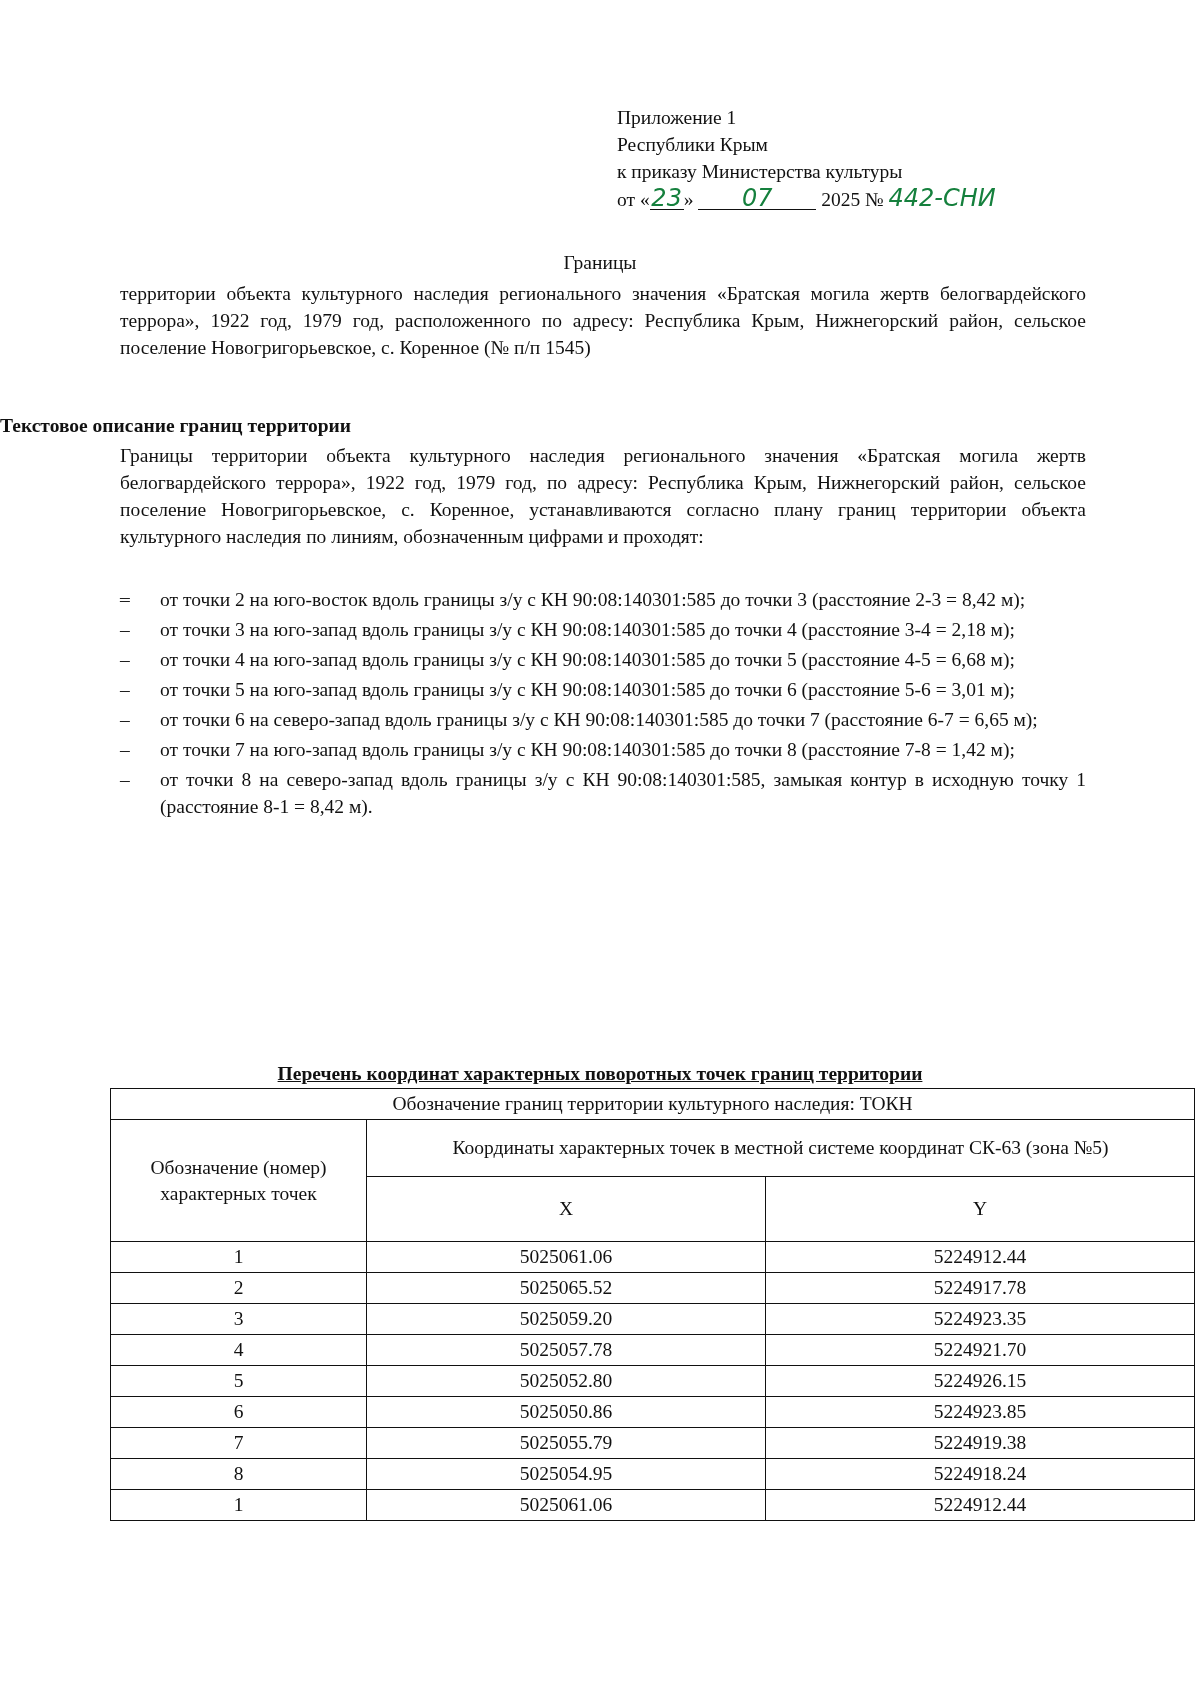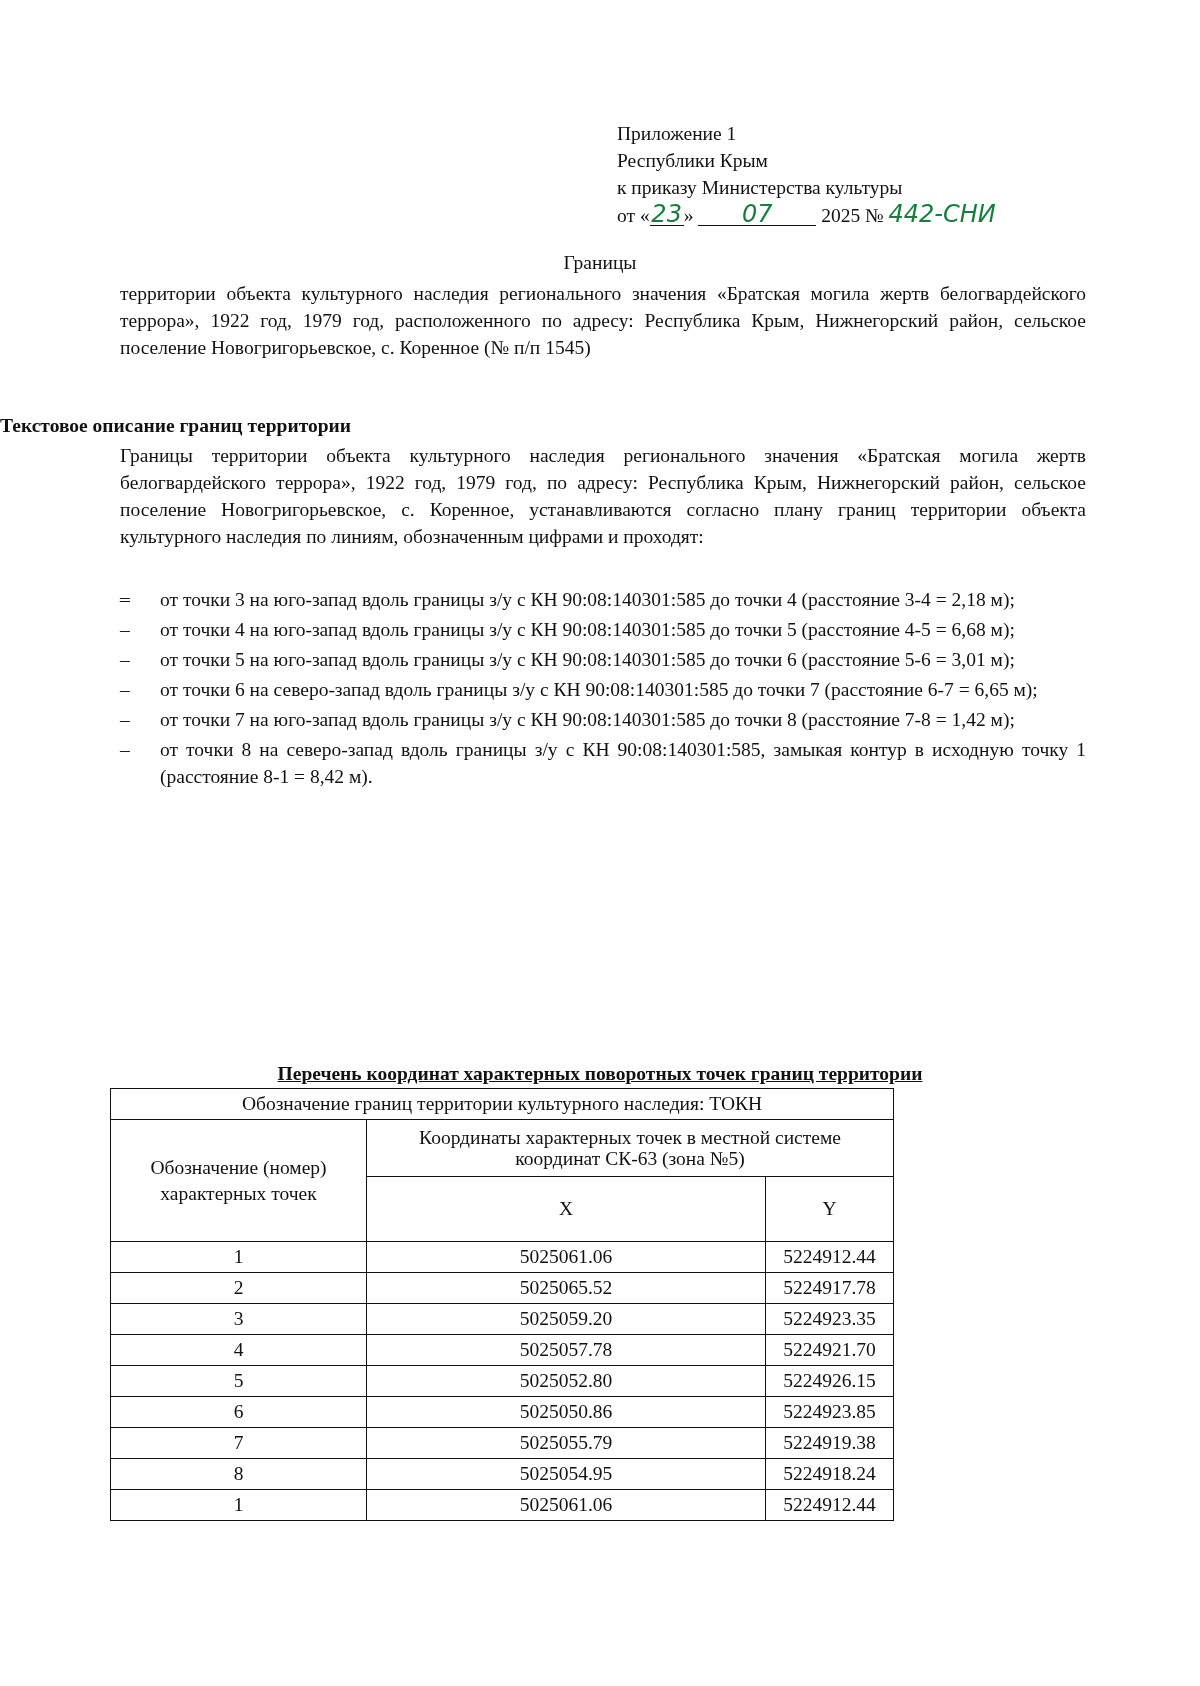--- a/index.html
+++ b/index.html
@@ -1,33 +1,33 @@
 <!DOCTYPE html>
 <html><head>
 <meta charset="utf-8">
 <style>
   html, body { margin: 0; padding: 0; background: #ffffff; }
   body {
     width: 1200px; height: 1686px; position: relative; overflow: hidden;
     font-family: "Liberation Serif", "DejaVu Serif", serif;
     color: #111; font-size: 19.5px;
   }
-  .appendix { position: absolute; left: 617px; top: 120px; line-height: 27px; }
+  .appendix { position: absolute; left: 617px; top: 104px; line-height: 27px; }
   .appendix .hw { font-family: "DejaVu Sans", sans-serif; font-style: italic; font-size: 24px; color:#15803d; display:inline-block; }
   .appendix .uline { display:inline-block; border-bottom: 1px solid #111; text-align:center; line-height: 22px; }
   .title-center { position: absolute; left: 0; width: 1200px; top: 252px; text-align: center; }
   .para { position: absolute; left: 120px; width: 966px; line-height: 27px; text-align: justify; }
   .para.last-left { text-align-last: left; }
   .h-bold { position: absolute; left: 0; width: 1200px; text-align: left; font-weight: bold; }
   ul.list { position: absolute; left: 120px; width: 966px; margin: 0; padding: 0; list-style: none; }
   ul.list li { position: relative; padding-left: 40px; line-height: 27px; text-align: justify; margin-bottom: 3px; }
   ul.list li .dash { position: absolute; left: 0; top: 0; }
   .table-title { position: absolute; left: 0; width: 1200px; top: 1063px; text-align: center; font-weight: bold; text-decoration: underline; }
   table.coords {
-    position: absolute; left: 110px; top: 1088px; width: 784px;
+    position: absolute; left: 110px; top: 1088px; width: 1085px;
     border-collapse: collapse; font-size: 19.5px;
   }
   table.coords td, table.coords th { border: 1.5px solid #111; text-align: center; font-weight: normal; padding: 0; }
   table.coords .row-head { height: 30px; }
   table.coords td.data { height: 30px; }
 </style>
 </head>
 <body>
 
 <div class="appendix">
@@ -45,39 +45,39 @@
 <div class="title-center">Границы</div>
 
 <div class="para last-left" style="top:280px">территории объекта культурного наследия регионального значения «Братская могила жертв белогвардейского террора», 1922 год, 1979 год, расположенного по адресу: Республика Крым, Нижнегорский район, сельское поселение Новогригорьевское, с. Коренное (№ п/п 1545)</div>
 
 <div class="h-bold" style="top:415px">Текстовое описание границ территории</div>
 
 <div class="para last-left" style="top:442px">Границы территории объекта культурного наследия регионального значения «Братская могила жертв белогвардейского террора», 1922 год, 1979 год, по адресу: Республика Крым, Нижнегорский район, сельское поселение Новогригорьевское, с. Коренное, устанавливаются согласно плану границ территории объекта культурного наследия по линиям, обозначенным цифрами и проходят:</div>
 
 <ul class="list" style="top:583px">
   <li><span class="dash">–</span></li>
-  <li><span class="dash">–</span></li>
+  <li><span class="dash">–</span><span>от точки 2 на юго-восток вдоль границы з/у с КН 90:08:140301:585 до точки 3 (расстояние 2-3 = 8,42 м);</span></li>
   <li><span class="dash">–</span><span>от точки 3 на юго-запад вдоль границы з/у с КН 90:08:140301:585 до точки 4 (расстояние 3-4 = 2,18 м);</span></li>
   <li><span class="dash">–</span><span>от точки 4 на юго-запад вдоль границы з/у с КН 90:08:140301:585 до точки 5 (расстояние 4-5 = 6,68 м);</span></li>
   <li><span class="dash">–</span><span>от точки 5 на юго-запад вдоль границы з/у с КН 90:08:140301:585 до точки 6 (расстояние 5-6 = 3,01 м);</span></li>
   <li><span class="dash">–</span><span>от точки 6 на северо-запад вдоль границы з/у с КН 90:08:140301:585 до точки 7 (расстояние 6-7 = 6,65 м);</span></li>
   <li><span class="dash">–</span><span>от точки 7 на юго-запад вдоль границы з/у с КН 90:08:140301:585 до точки 8 (расстояние 7-8 = 1,42 м);</span></li>
   <li><span class="dash">–</span><span>от точки 8 на северо-запад вдоль границы з/у с КН 90:08:140301:585, замыкая контур в исходную точку 1 (расстояние 8-1 = 8,42 м).</span></li>
 </ul>
 
 <div class="table-title">Перечень координат характерных поворотных точек границ территории</div>
 
 <table class="coords">
   <tbody>
       <tr>
     <td colspan="3" class="row-head">Обозначение границ территории культурного наследия: ТОКН</td>
   </tr>
   <tr>
     <td rowspan="2" style="width:215px; height:120px; line-height:26px; padding:0 20px;">Обозначение (номер) характерных точек</td>
-    <td colspan="2" style="height:56px; line-height:21px; padding:0 40px;">Координаты характерных точек в местной системе координат СК-63 (зона №5)</td>
+    <td colspan="2" style="height:56px; line-height:26px; padding:0 40px;">Координаты характерных точек в местной системе координат СК-63 (зона №5)</td>
   </tr>
   <tr>
     <td style="height:64px; width:398px;">X</td>
     <td style="height:64px;">Y</td>
   </tr>
   <tr>
         <td class="data">1</td>
         <td class="data">5025061.06</td>
         <td class="data">5224912.44</td>
       </tr>

